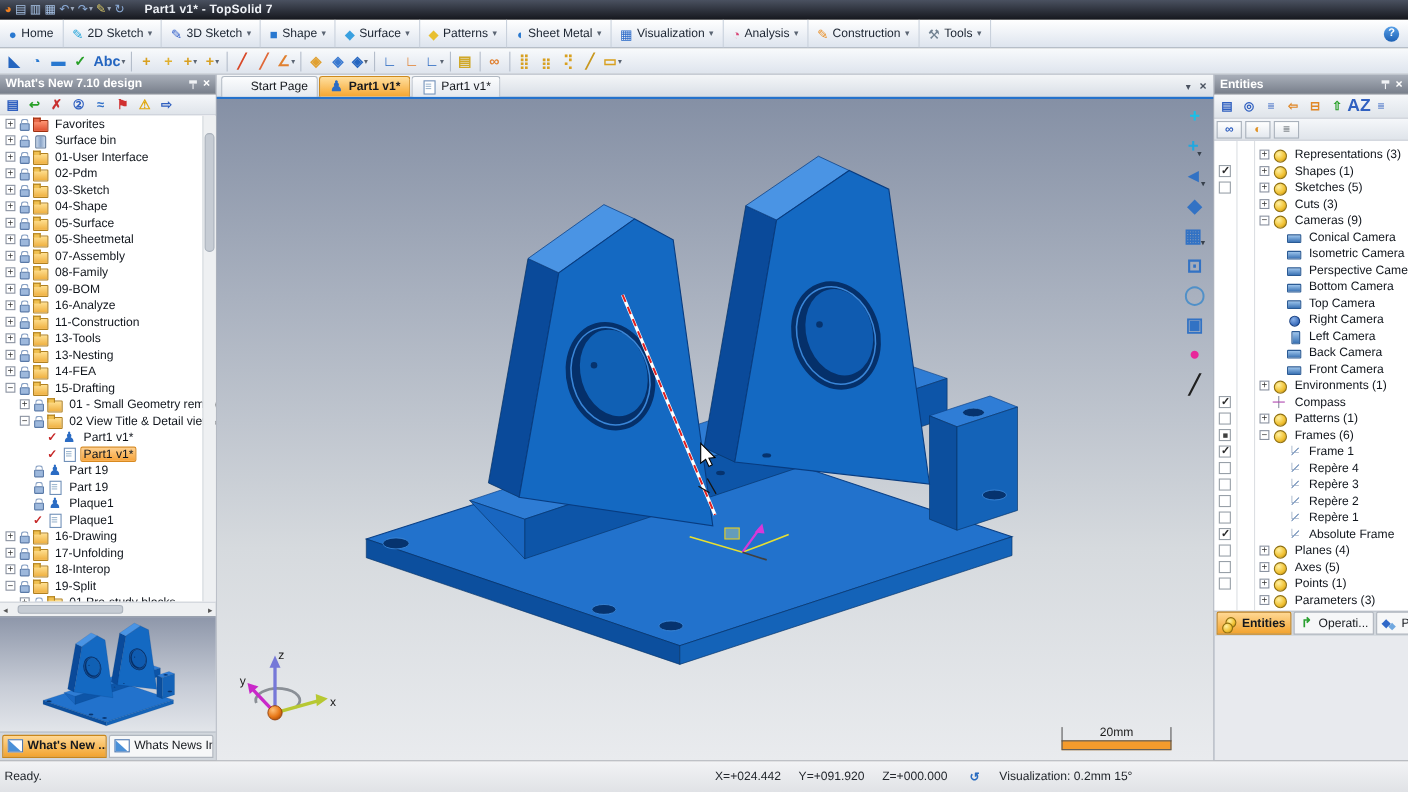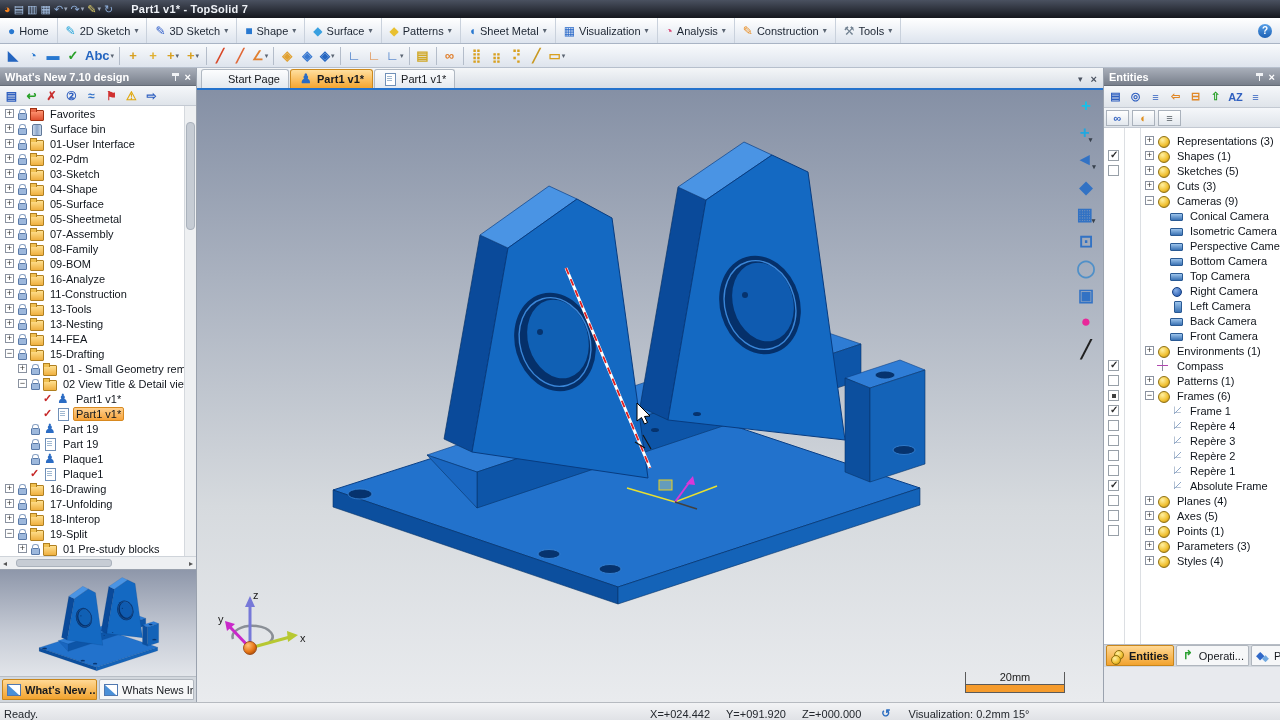--- a/index.html
+++ b/index.html
@@ -97,21 +97,21 @@
   .i-tab-wn::before,.i-tab-op2::before{content:"";position:absolute;inset:0;background:#fff;border:1px solid #5078b0}
   .i-tab-wn::after,.i-tab-op2::after{content:"";position:absolute;left:1px;top:1px;border-style:solid;border-width:10px 0 0 11px;border-color:transparent transparent transparent #4a90d8}
   .i-tab-ent::before{content:"";position:absolute;left:3px;top:0;width:8px;height:8px;border-radius:50%;background:radial-gradient(circle at 35% 30%,#fff0a0,#f0c030 60%,#a87810);border:1px solid #8f7010}
   .i-tab-ent::after{content:"";position:absolute;left:0;top:5px;width:8px;height:8px;border-radius:50%;background:radial-gradient(circle at 35% 30%,#fff0a0,#f0c030 60%,#a87810);border:1px solid #8f7010}
   .i-tab-op::before{content:"↱";position:absolute;left:2px;top:-2px;color:#2aa030;font-weight:bold;font-size:12px}
   .i-tab-parts::before{content:"◆";position:absolute;left:0;top:-1px;color:#3068c8;font-size:11px}
   .i-tab-parts::after{content:"◆";position:absolute;left:6px;top:3px;color:#70a8e0;font-size:9px}
 
   
   .right-panel{width:177px;border-right:none;border-left:1px solid #9aa2ae}
-  .right-tree{height:516px;padding-top:5px}
+  .right-tree{height:427px;padding-top:5px}
   .gutline{position:absolute;top:0;bottom:0;width:1px;background:#dcdfe3}
   .rrow .cbzone{width:20px;flex:0 0 20px;display:flex;align-items:center}
   .rrow .gut2{width:16px;flex:0 0 16px}
   .rtabs{height:23px;background:#d2d7dd;border-top:1px solid #b7bdc5;display:flex;align-items:flex-end;padding:2px 2px 1px 2px;gap:2px}
   .rtabs .ptab{flex:0 0 auto}
   .rtabs .ptab:nth-child(2){min-width:62px}
 
   
   .center{flex:1;display:flex;flex-direction:column;min-width:0;position:relative}
   .tabstrip{height:22px;background:linear-gradient(#f4f6f8,#d8dee6);border-bottom:2px solid #2472cc;display:flex;align-items:flex-end;padding:1px 2px 0 4px}
@@ -124,21 +124,21 @@
   .vtools{position:absolute;top:5px;right:5px;display:flex;flex-direction:column;gap:5px;align-items:center}
   .vti{width:24px;height:22px;display:flex;align-items:center;justify-content:center;font-size:17px;font-weight:bold;cursor:default}
   .vti .ddm{font-size:7px;color:#37404c;margin-left:-1px;align-self:flex-end}
   .scalebar{position:absolute;right:38px;bottom:9px;width:100px;text-align:center}
   .scalebar .sb-lbl{font-size:11px;color:#1d1d1d;margin-bottom:1px}
   .sb-bar{position:relative;height:9px;background:#f59b2c;border:1px solid #5a5a5a}
   .sb-bar::before,.sb-bar::after{content:"";position:absolute;top:-13px;width:1px;height:13px;background:#5a5a5a}
   .sb-bar::before{left:-1px}.sb-bar::after{right:-1px}
 
   
-  .statusbar{height:18px;background:linear-gradient(#f2f3f5,#e0e2e6);border-top:1px solid #b6bac0;display:flex;align-items:flex-end;font-size:11px;color:#23272d}
+  .statusbar{height:29px;background:linear-gradient(#f2f3f5,#e0e2e6);border-top:1px solid #b6bac0;display:flex;align-items:center;font-size:11px;color:#23272d}
   .sb-ready{margin-left:4px}
   .sb-x{margin-left:612px}
   .sb-y,.sb-z{margin-left:16px}
   .sb-ico{margin-left:20px;color:#2a6cc0;font-weight:bold}
   .sb-vis{margin-left:18px}
 </style>
 </head>
 <body>
 
 <svg width="0" height="0" style="position:absolute">
@@ -820,21 +820,21 @@
           <span class="pti">
             <span style="font-size: 11px; color: rgb(224, 136, 40);">⇦</span>
           </span>
           <span class="pti">
             <span style="font-size: 11px; color: rgb(224, 136, 40);">⊟</span>
           </span>
           <span class="pti">
             <span style="font-size: 11px; color: rgb(40, 160, 40);">⇧</span>
           </span>
           <span class="pti">
-            <span style="font-size: 11px; color: rgb(48, 96, 192);">AZ</span>
+            <span style="font-size: 16px; color: rgb(48, 96, 192);">AZ</span>
           </span>
           <span class="pti">
             <span style="font-size: 11px; color: rgb(48, 96, 192);">≡</span>
           </span>
         </div>
       <div class="ptools">
 
       <span class="pti2">
             <span style="color: rgb(48, 96, 192);">∞</span>
           </span>

